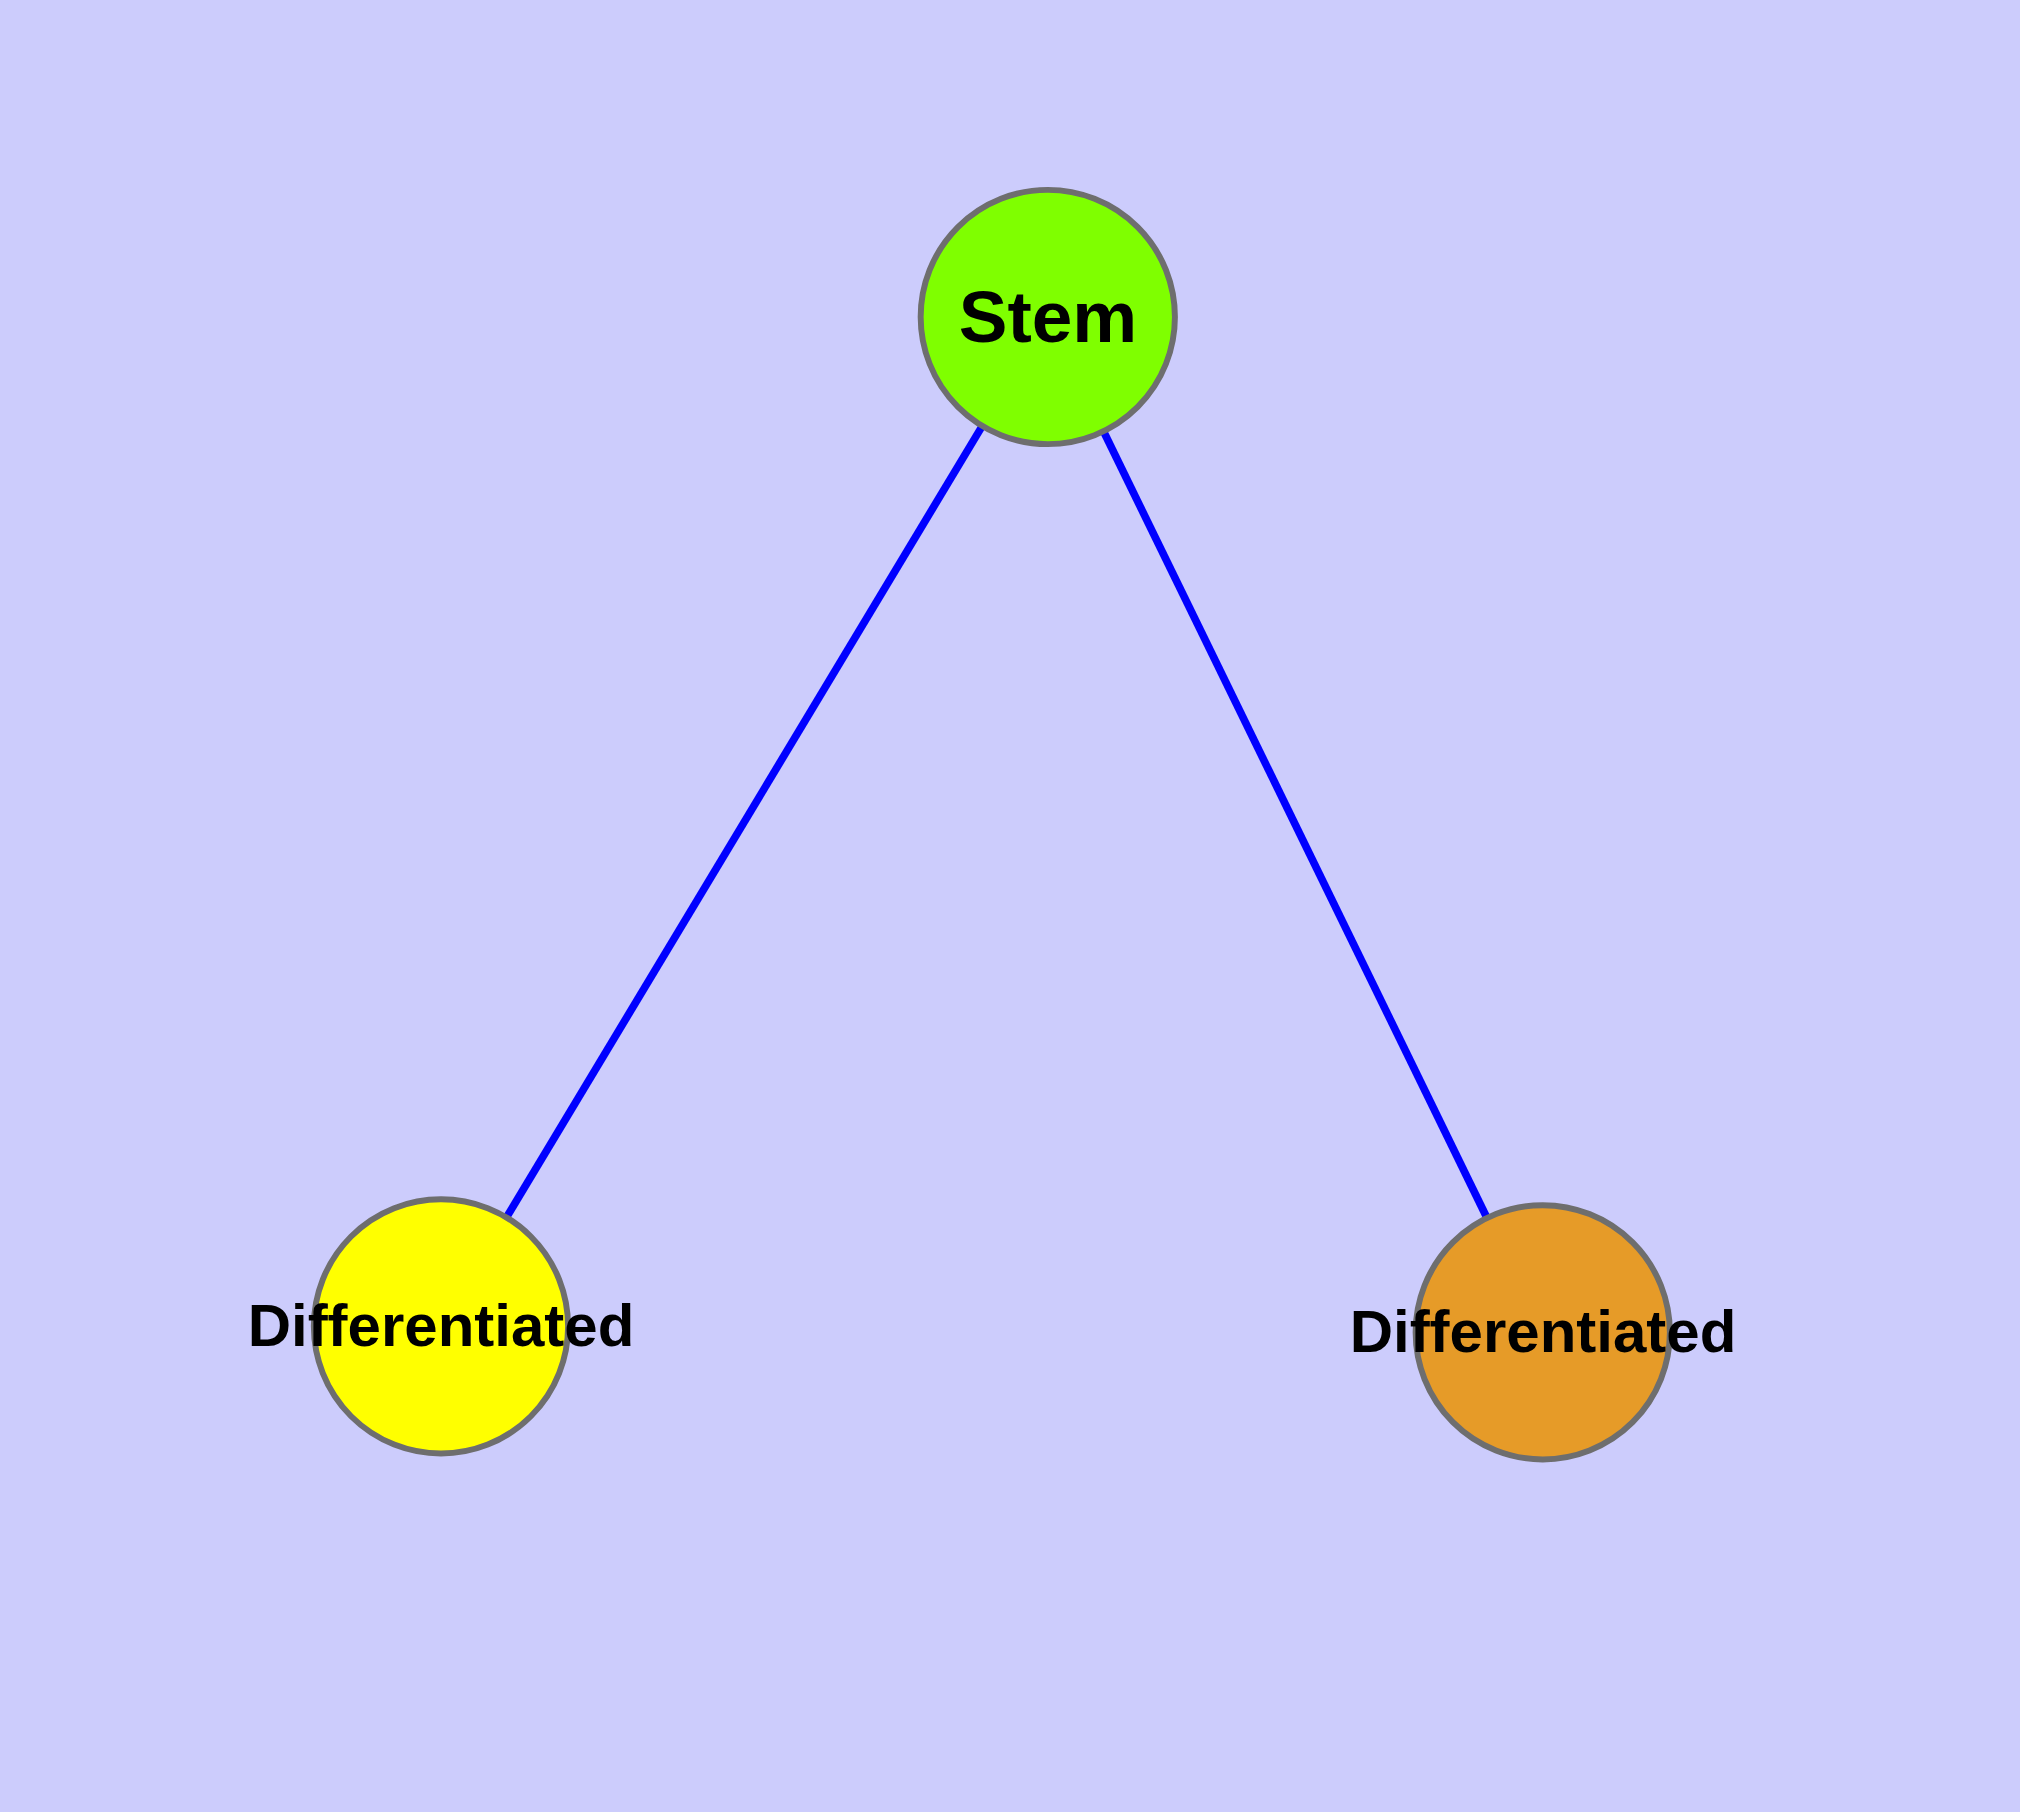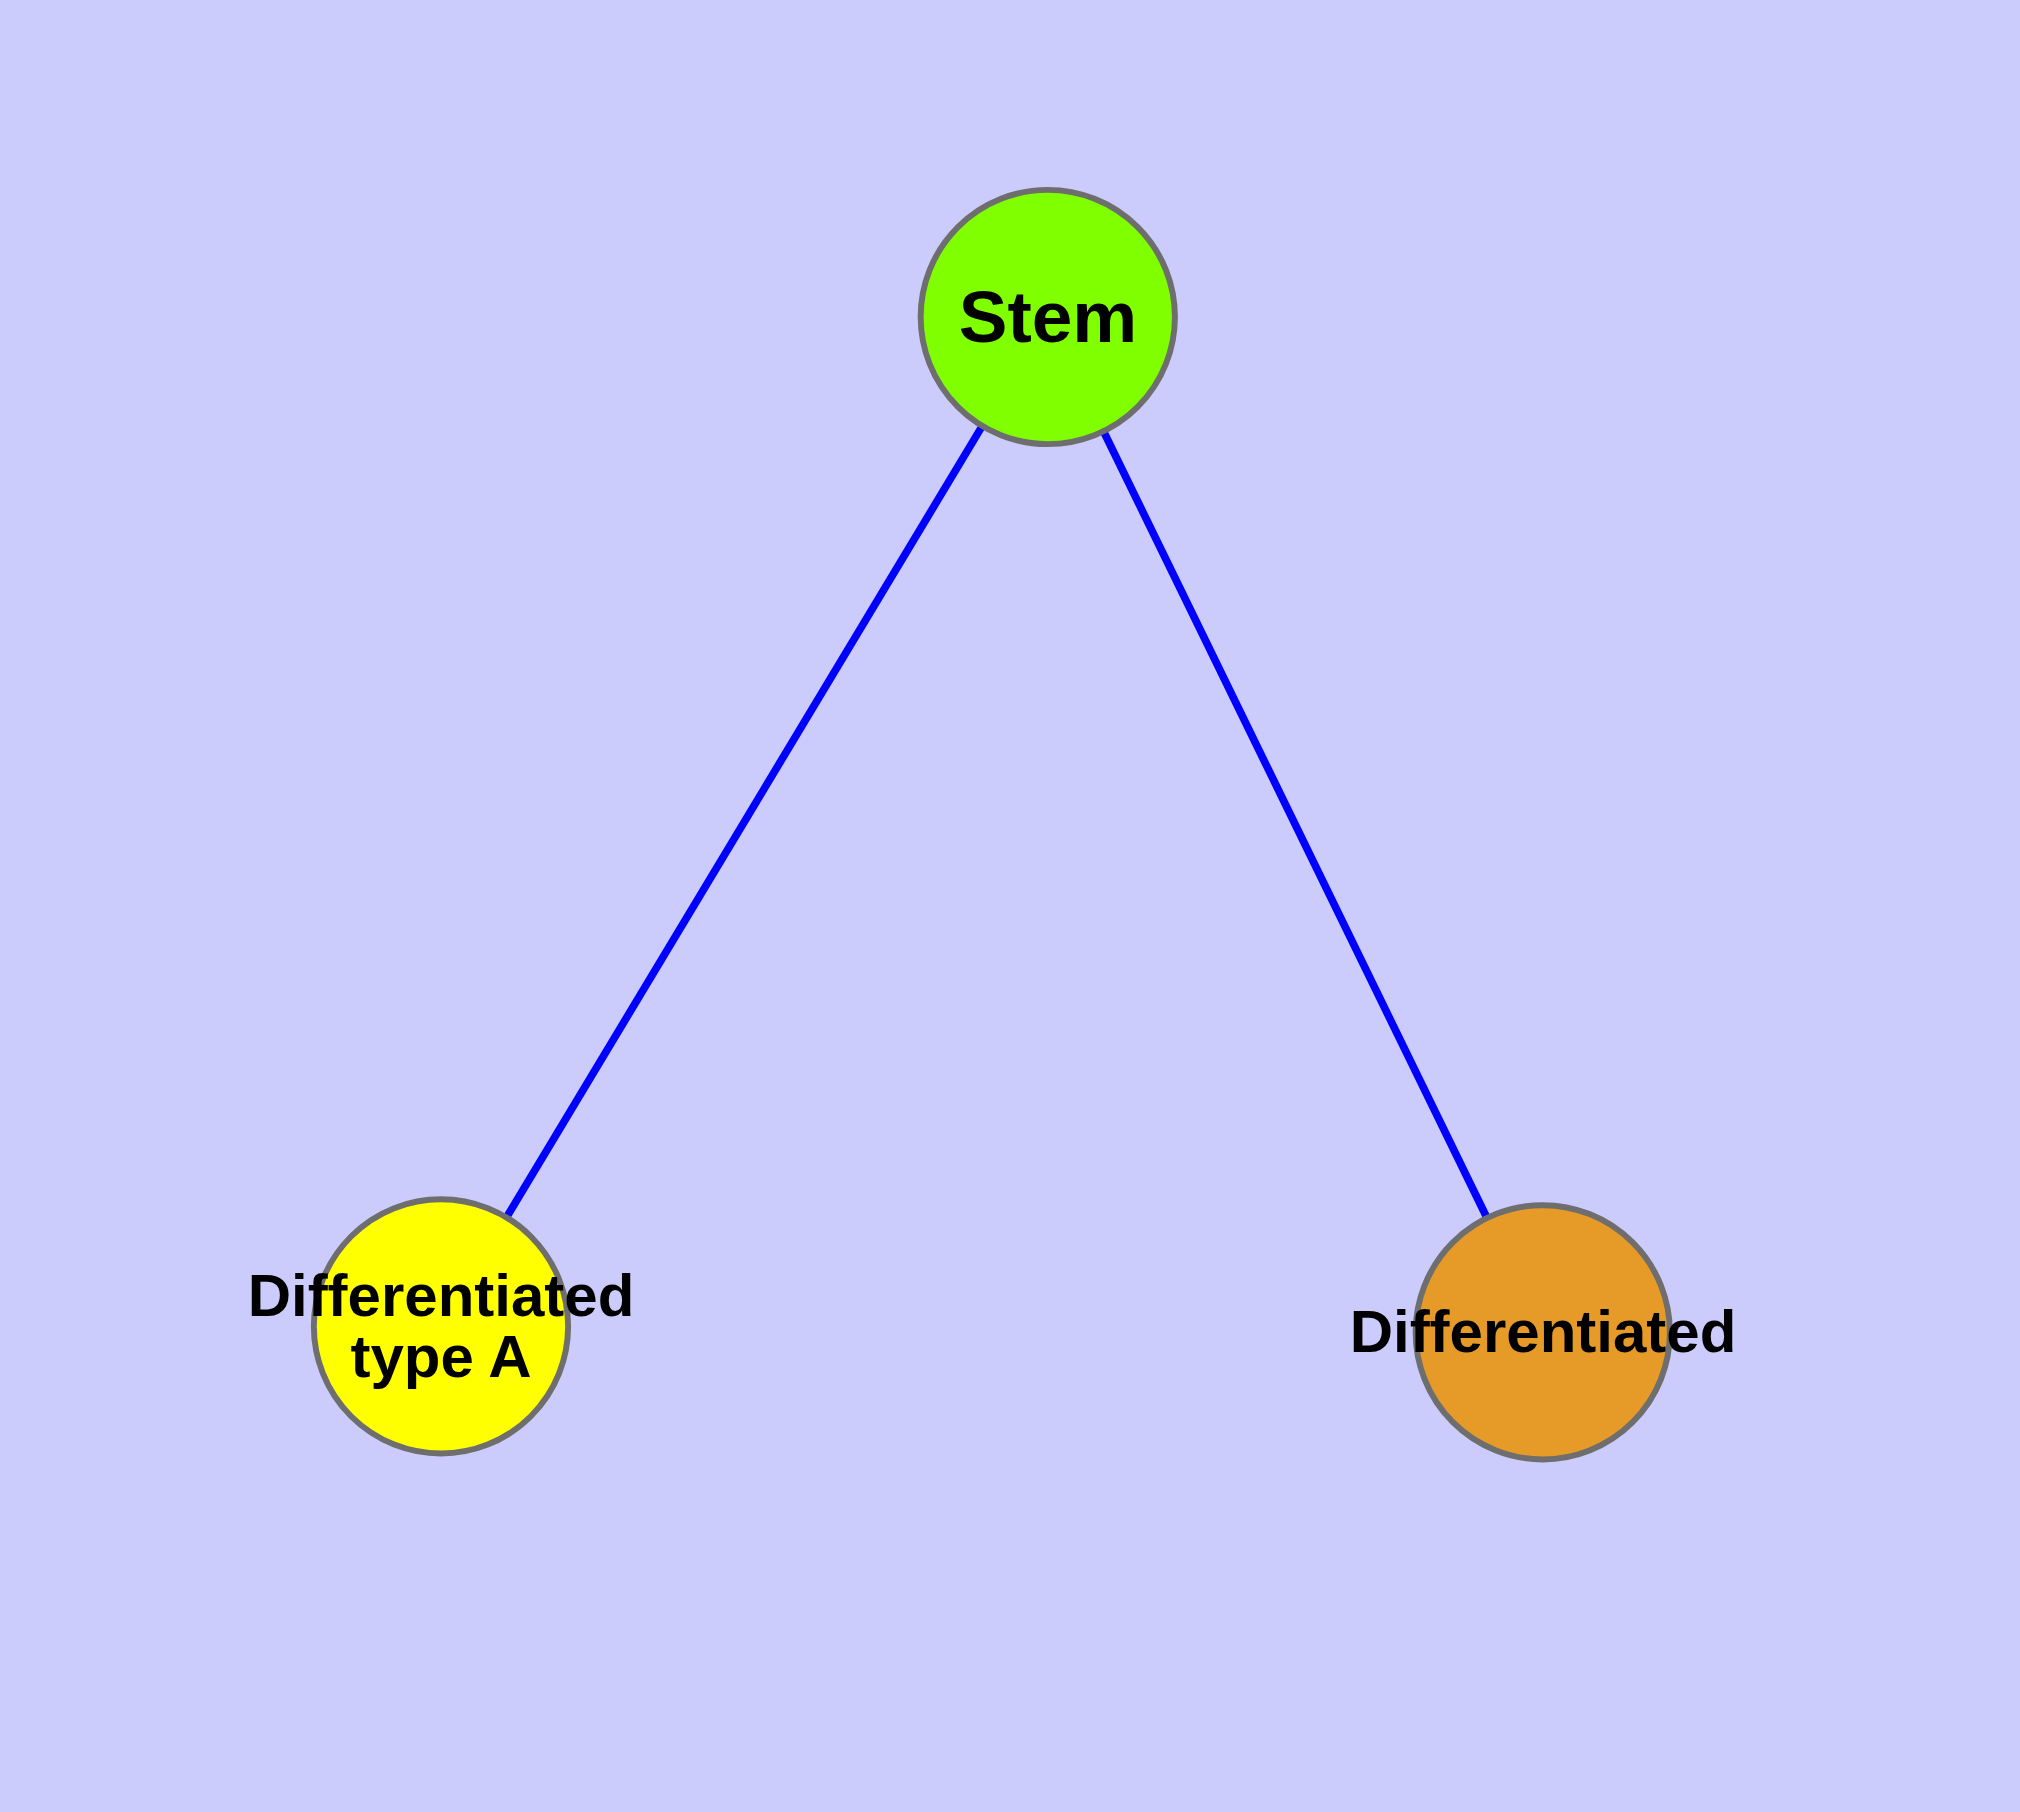--- a/index.html
+++ b/index.html
@@ -60,21 +60,20 @@
         <circle cx="1820" cy="1572" r="150" fill="#e69b28" stroke="#6e6e6e" stroke-width="7"></circle>
       </g>
   </svg>
 
   <div id="label-layer">
       <div class="node-label single" style="left: 1048px; top: 317px; color: rgb(0, 0, 0);">
         <span class="line">Stem</span>
       </div>
       <div class="node-label double" style="left: 441px; top: 1326px; color: rgb(0, 0, 0);">
         <span class="line">Differentiated</span>
-        <span class="line">type A</span>
       </div>
       <div class="node-label double" style="left: 1543px; top: 1332px; color: rgb(0, 0, 0);">
         <span class="line">Differentiated</span>
       </div>
     </div>
 
 </div>
 
 
 </body></html>

